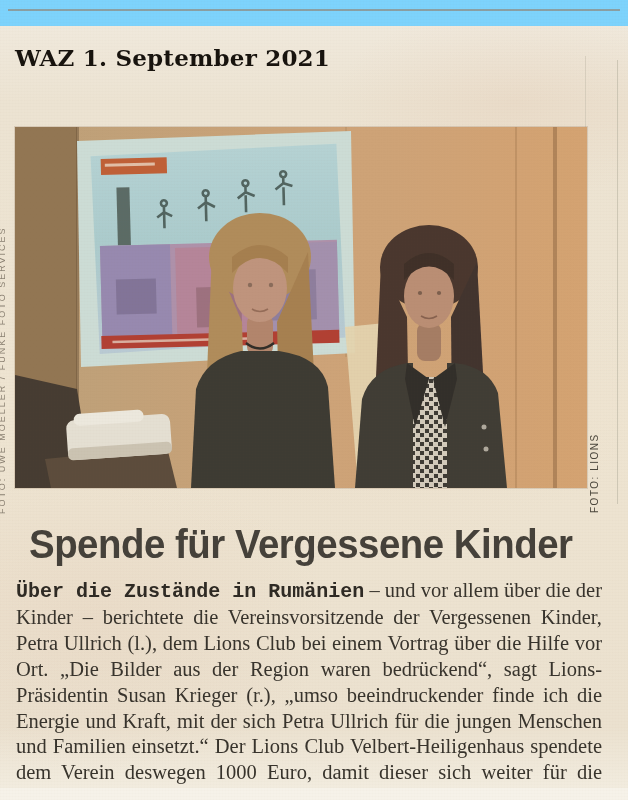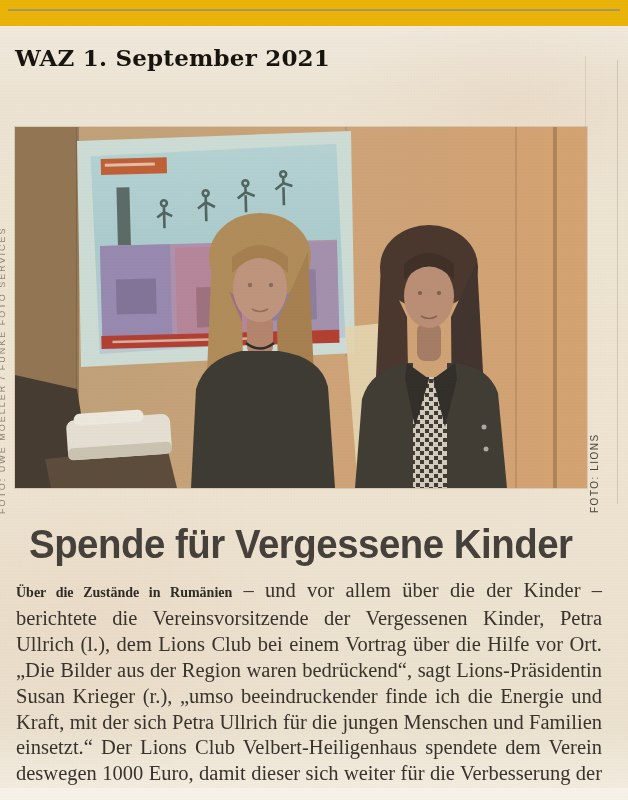--- a/index.html
+++ b/index.html
@@ -1,18 +1,18 @@
 <!DOCTYPE html>
 <html><head>
 <meta charset="utf-8">
 <style>
   html,body{margin:0;padding:0;}
   .scan{
     position:relative;width:628px;height:800px;overflow:hidden;
-    background:#eab308;
+    background:#7dd3fc;
     font-family:"Liberation Sans",sans-serif;
   }
   .top-hairline{
     position:absolute;left:8px;top:9px;width:612px;height:2px;
     background:#8f8d86;opacity:.75;
   }
   .paper{
     position:absolute;left:0;top:26px;width:628px;height:762px;
     background:
       radial-gradient(260px 140px at 82% 10%, rgba(215,170,140,.14), transparent 70%),
@@ -64,22 +64,22 @@
     font-size:40px;color:#45413a;letter-spacing:-.5px;
     transform:scaleX(.96);transform-origin:0 0;white-space:nowrap;
   }
   .body-text{
     position:absolute;left:16px;top:552px;width:586px;margin:0;
     font-family:"Liberation Serif",serif;
     font-size:20.5px;line-height:25.9px;color:#37332c;
     text-align:justify;
   }
   .lead-in{
-    font-family:Liberation Serif, serif;font-weight:700;
-    font-size:14px;color:#2e2a24;
+    font-family:Liberation Mono, monospace;font-weight:700;
+    font-size:20px;color:#2e2a24;
   }
 </style>
 </head>
 <body>
 
 <div class="scan">
   <div class="top-hairline"></div>
 
   <div class="paper">
     <div class="masthead">WAZ 1. September 2021</div>

